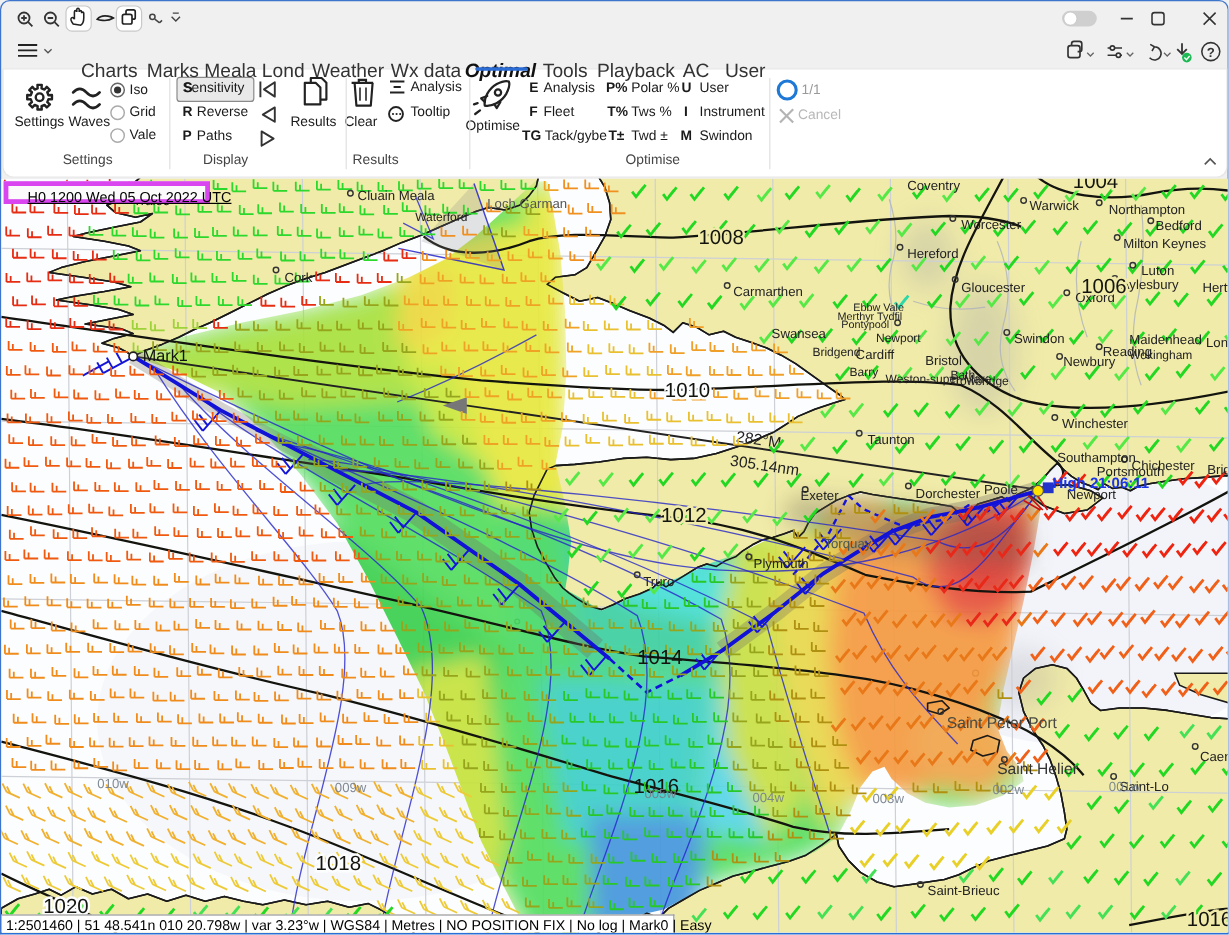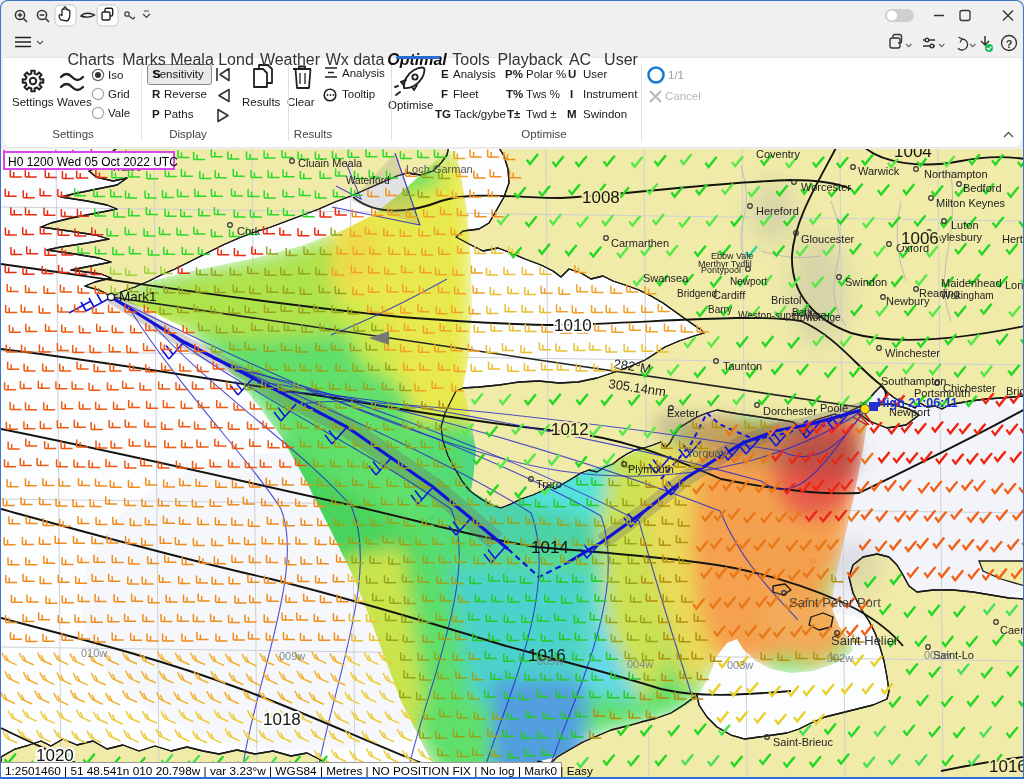--- a/index.html
+++ b/index.html
@@ -13,22 +13,22 @@
 .ribbon { position:absolute; left:2px; top:57px; width:1019px; height:89px; background:#fff;
   border-radius:0 0 8px 8px; box-shadow:0 0 0 1px #E6E6E6; }
 .glabel { position:absolute; top:127px; font-size:11.5px; color:#444; transform:translateX(-50%); }
 .gdiv { position:absolute; top:64px; height:76px; width:1px; background:#E0E0E0; }
 .rtxt { position:absolute; font-size:11.5px; color:#1a1a1a; white-space:nowrap; }
 .b { font-weight:bold; }
 .gray { color:#9A9A9A; }
 .sensbtn { position:absolute; left:146px; top:63px; width:65px; height:21px; background:#E9E9E9;
   border:1px solid #8A8A8A; border-radius:3px; }
 .hbox { position:absolute; left:2px; top:150px; width:172px; height:19px; background:#FBFBFB;
-  border:2px solid #d946ef; font-size:12px; color:#000; line-height:18px; padding-left:3px;
-  white-space:nowrap; z-index:5; }
+  border:4px solid #d946ef; font-size:12px; color:#000; line-height:18px; padding-left:16px;
+  white-space:nowrap; z-index:5;text-decoration:underline; }
 .status { position:absolute; left:0px; top:761px; width:561px; height:18px; background:#fff;
   border-top:1px solid #999; border-right:1px solid #999; font-size:11.8px; color:#000;
   line-height:17px; padding-left:4px; white-space:nowrap; z-index:5; }
 </style></head><body>
 <div class="win">
 <svg width="1024" height="631" viewBox="0 148 1024 631" style="position:absolute;left:0;top:148px" font-family="Liberation Sans, sans-serif">
 <defs>
 <clipPath id="fc">
           <polygon points="110,296 150,280 200,268 250,258 300,245 340,230 370,215 395,196 415,178 432,162 445,150 455,150 460,175 466,210 470,260 471,310 468,355 462,385 470,420 475,450 472,478 470,490 482,497 500,508 518,500 545,488 565,480 592,468 615,460 640,448 658,443 668,440 676,428 690,420 706,412 720,410 740,413 760,416 780,418 800,422 820,417 840,413 856,407 866,408 866,425 860,460 852,500 843,540 835,575 830,605 838,625 850,640 852,650 835,662 812,670 790,672 770,668 755,660 742,648 736,638 726,642 716,655 708,675 700,690 695,698 678,709 655,718 630,724 605,730 580,742 552,757 530,762 500,775 490,779 440,779 420,740 400,700 385,660 370,620 352,575 330,530 305,480 280,435 250,395 215,355 180,325 145,308"></polygon>
         </clipPath>

